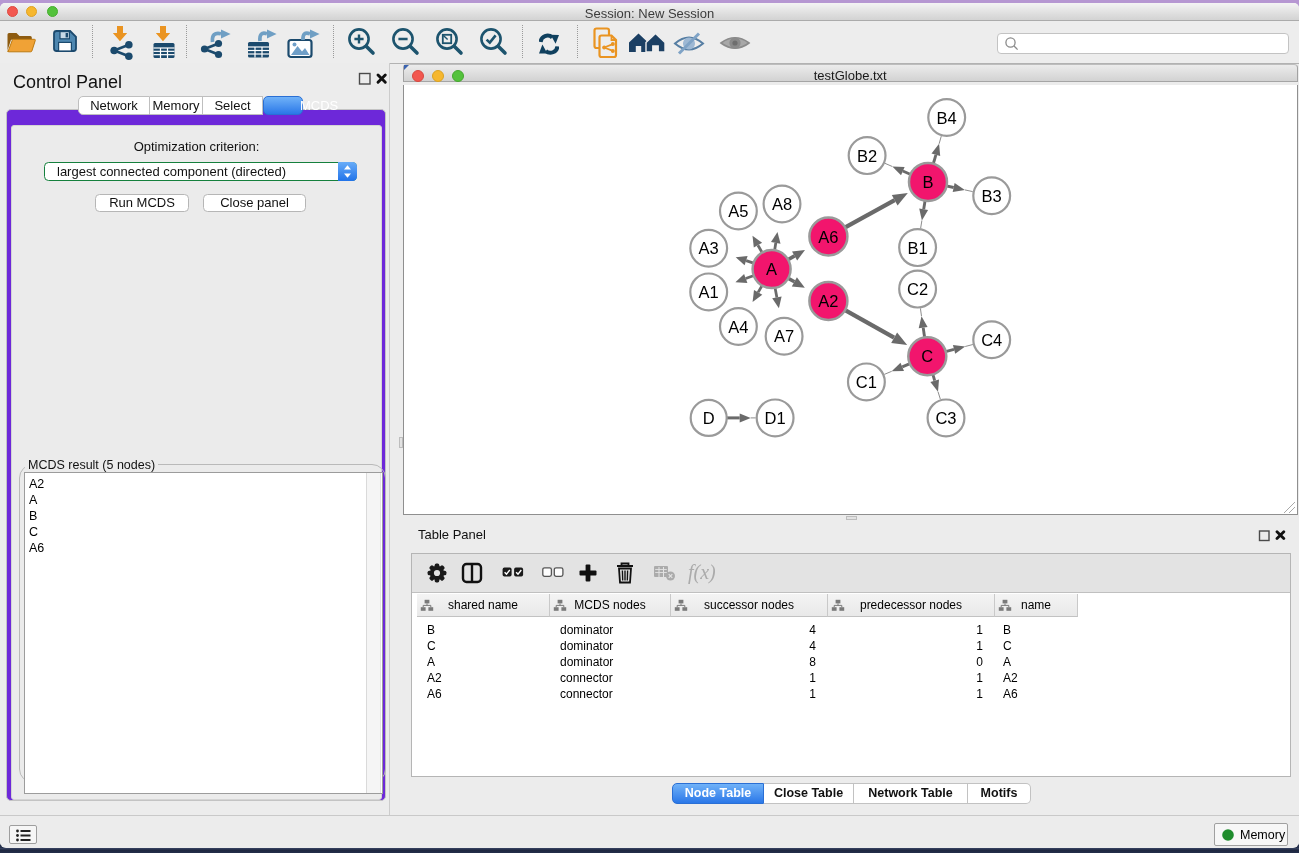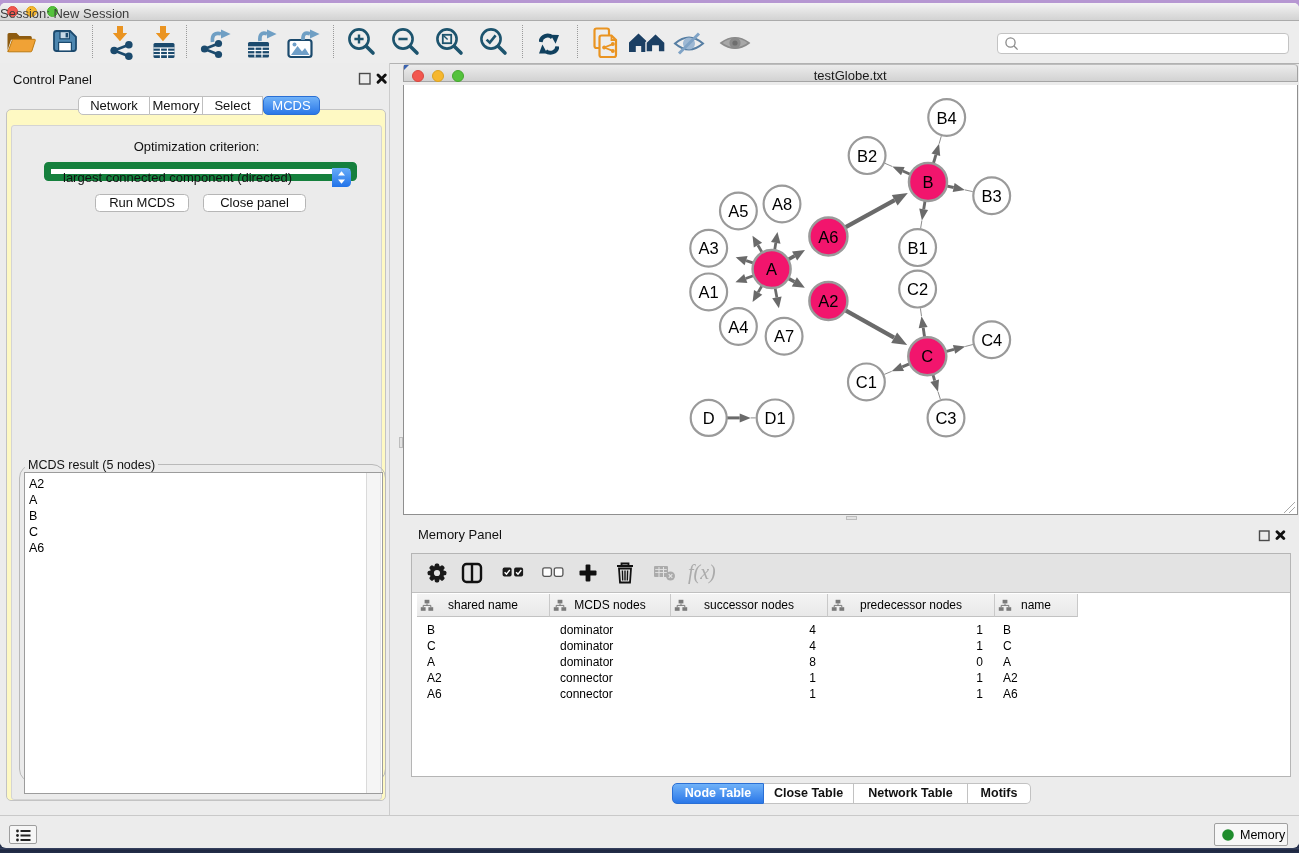--- a/index.html
+++ b/index.html
@@ -6,43 +6,43 @@
   html,body { width:1299px; height:853px; overflow:hidden; }
   body { font-family:"Liberation Sans", sans-serif; position:relative;
          background:linear-gradient(180deg,#b697d2 0,#b697d2 838px,#242f4b 838px,#242f4b 853px); }
   .abs { position:absolute; }
   #win { position:absolute; left:0; top:3px; width:1299px; height:845px;
          background:#ececec; border-radius:5px 5px 6px 6px; overflow:hidden; }
   #titlebar { position:absolute; left:0; top:0; width:1299px; height:18px;
               background:linear-gradient(180deg,#f4f4f4,#dcdcdc 70%,#d3d3d3);
               border-bottom:1px solid #ababab; border-radius:5px 5px 0 0; }
   .tl { position:absolute; width:11px; height:11px; border-radius:50%; top:3px; }
-  #wtitle { position:absolute; top:3px; left:0; width:100%; text-align:left;
+  #wtitle { position:absolute; top:3px; left:0; width:100%; text-align:center;
             font-size:13px; color:#3c3c3c; }
   #toolbar { position:absolute; left:0; top:18px; width:1299px; height:43px;
              background:#ededed; border-bottom:1px solid #b2b2b2; }
   .tbsep { position:absolute; top:4px; height:33px; width:0;
            border-left:1px dotted #9a9a9a; }
   .ticon { position:absolute; top:0; }
   #searchbox { position:absolute; left:997px; top:12px; width:292px; height:21px;
                background:#fff; border:1px solid #c3c3c3; border-radius:4px; }
   
   #cpanel { position:absolute; left:0; top:60px; width:390px; height:755px;
             background:#ececec; border-right:1px solid #cccccc; }
-  #cptitle { position:absolute; left:13px; top:9px; font-size:13px; color:#111; }
+  #cptitle { position:absolute; left:13px; top:9px; font-size:18px; color:#111; }
   .tab { position:absolute; z-index:5; top:33px; height:19px; font-size:13px; color:#111;
          background:#fff; border:1px solid #bfbfbf; text-align:center; line-height:18px; }
   .bluesel { background:linear-gradient(180deg,#70b2f8,#2a77e8) !important; color:#fff !important; border:1px solid #2a6fd4 !important; }
   #cpbox { position:absolute; left:6px; top:46px; width:380px; height:692px;
-           background:#fef9c3; border:1px solid #c3c3c3; border-radius:5px; }
+           background:#6d28d9; border:1px solid #c3c3c3; border-radius:5px; }
   #cpinner { position:absolute; left:4px; top:15px; width:371px; height:675px;
              background:#ebebeb; border:1px solid #d4d4d4; border-radius:3px; }
   #optlabel { position:absolute; left:0; top:13px; width:100%; text-align:center; font-size:13px; color:#111; }
   #dropdown { position:absolute; left:32px; top:36px; width:313px; height:19px;
-              background:#fff; border:7px solid #15803d; border-radius:4.5px;
+              background:#fff; border:1px solid #15803d; border-radius:4.5px;
               font-size:13px; color:#111; line-height:17px; padding-left:12px; }
   #ddbtn { position:absolute; right:-1px; top:-1px; width:19px; height:19px;
            background:linear-gradient(180deg,#68acf8,#2173e9); border-radius:0 4.5px 4.5px 0; }
   .btn { position:absolute; top:68px; height:18px; background:#fff; border:1px solid #b6b6b6;
          border-radius:4.5px; font-size:13px; color:#111; text-align:center; line-height:16px; }
   #fieldset { position:absolute; left:7px; top:338px; width:367px; height:319px;
               border:1px solid #b9b9b9; border-radius:14px;text-decoration:underline; }
   #fslegend { position:absolute; left:5px; top:-7px; background:#ebebeb; padding:0 3px;
               font-size:12.5px; color:#111; }
   #listbox { position:absolute; left:4px; top:7px; width:358.5px; height:322px;
@@ -214,21 +214,21 @@
 
   <div id="cpanel">
     <div id="cptitle">Control Panel</div>
     <svg class="abs" style="left:358px;top:9px;" width="32" height="15">
       <rect x="1.5" y="1.5" width="10.5" height="10.5" fill="none" stroke="#4a4a4a" stroke-width="1.4"></rect>
       <path d="M20,3 L27.3,10.3 M27.3,3 L20,10.3" stroke="#111" stroke-width="2.9" stroke-linecap="round"></path>
     </svg>
     <div class="tab" style="left:78px; width:72px; border-radius:5px 0 0 5px;">Network</div>
     <div class="tab" style="left:150px; width:53px; border-left:none;">Memory</div>
     <div class="tab" style="left:203px; width:60px; border-left:none;">Select</div>
-    <div class="tab bluesel" style="left:263px; width:57px; border-radius:5px;">MCDS</div>
+    <div class="tab bluesel" style="left:263px; width:40px; border-radius:5px;padding-left:36px;">MCDS</div>
     <div id="cpbox">
       <div id="cpinner">
         <div id="optlabel">Optimization criterion:</div>
         <div id="dropdown">largest connected component (directed)
           <div id="ddbtn">
             <svg width="19" height="19">
               <path d="M9.5,3.2 L13,7.4 L6,7.4 z" fill="#fff"></path>
               <path d="M9.5,15.8 L13,11.6 L6,11.6 z" fill="#fff"></path>
             </svg>
           </div>
@@ -354,21 +354,21 @@
 <text x="542.0" y="338.9" text-anchor="middle" font-family="Liberation Sans, sans-serif" font-size="16.5" fill="#000">C3</text>
 <circle cx="587.7" cy="254.7" r="18.4" fill="#ffffff" stroke="#9a9a9a" stroke-width="2.2"></circle>
 <text x="587.7" y="260.7" text-anchor="middle" font-family="Liberation Sans, sans-serif" font-size="16.5" fill="#000">C4</text>
 <circle cx="304.7" cy="332.9" r="18.0" fill="#ffffff" stroke="#9a9a9a" stroke-width="2.2"></circle>
 <text x="304.7" y="338.9" text-anchor="middle" font-family="Liberation Sans, sans-serif" font-size="16.5" fill="#000">D</text>
 <circle cx="371.1" cy="332.9" r="18.4" fill="#ffffff" stroke="#9a9a9a" stroke-width="2.2"></circle>
 <text x="371.1" y="338.9" text-anchor="middle" font-family="Liberation Sans, sans-serif" font-size="16.5" fill="#000">D1</text>
 </svg>
 
   <div id="tpanel">
-    <div id="tptitle">Memory Panel</div>
+    <div id="tptitle">Table Panel</div>
     <svg class="abs" style="left:855px;top:9.5px;" width="32" height="13">
       <rect x="1.5" y="1" width="9.5" height="9.5" fill="none" stroke="#4a4a4a" stroke-width="1.4"></rect>
       <path d="M19,1.8 L25.8,8.6 M25.8,1.8 L19,8.6" stroke="#111" stroke-width="2.8" stroke-linecap="round"></path>
     </svg>
     <div id="tbox">
       <div id="ttoolbar">
           <svg style="position:absolute;left:14px;top:8px;" width="22" height="22" viewBox="0 0 22 22">
             <rect x="8.7" y="1.6" width="4.6" height="18.8" rx="1.6" fill="#1a1a1a" transform="rotate(0 11 11)"></rect>
             <rect x="8.7" y="1.6" width="4.6" height="18.8" rx="1.6" fill="#1a1a1a" transform="rotate(45 11 11)"></rect>
             <rect x="8.7" y="1.6" width="4.6" height="18.8" rx="1.6" fill="#1a1a1a" transform="rotate(90 11 11)"></rect>

